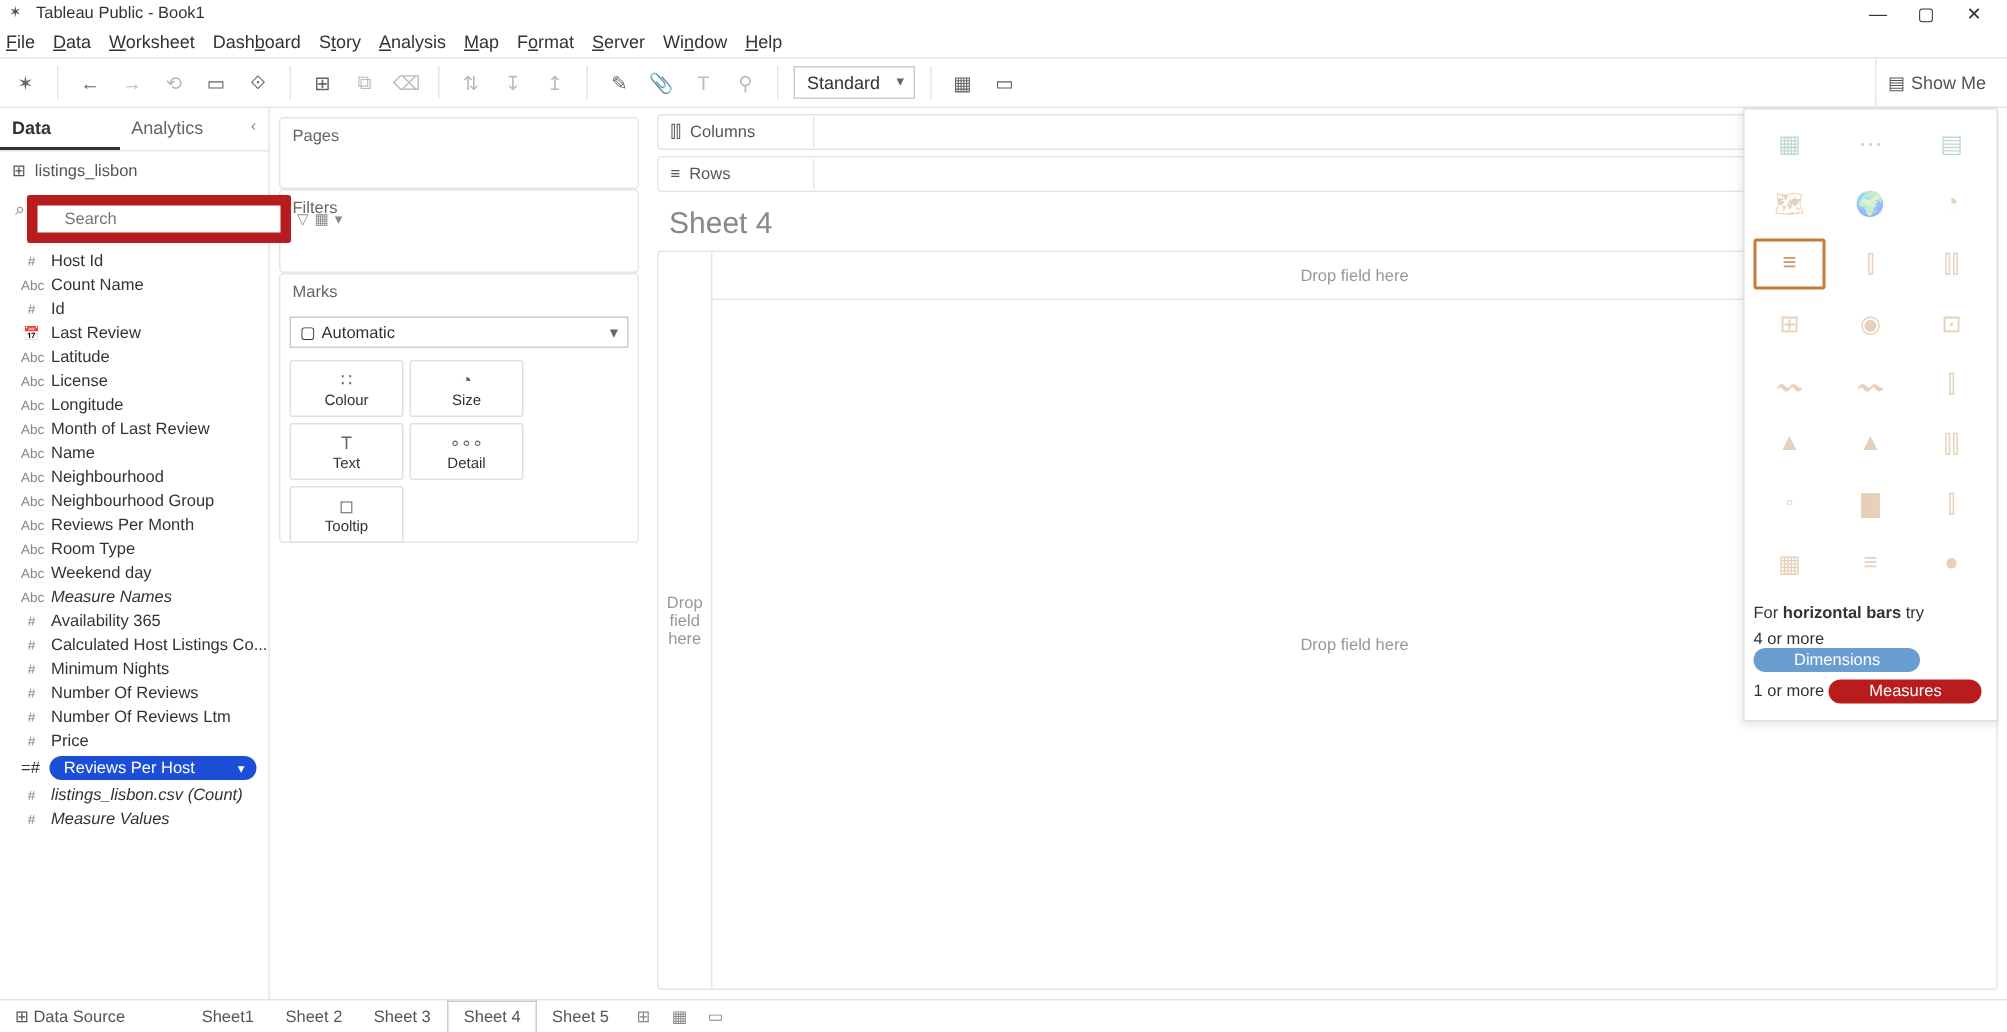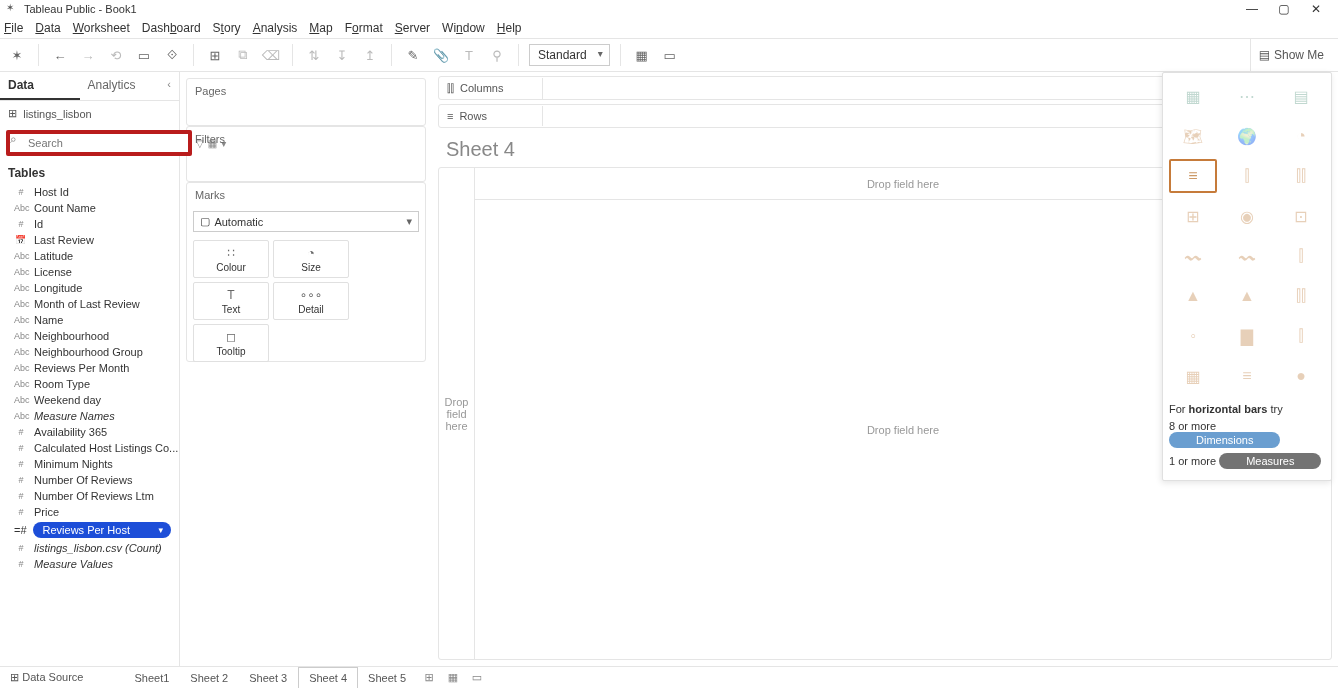--- a/index.html
+++ b/index.html
@@ -24,21 +24,21 @@
 
 .main { display:flex; height: calc(688px - 18px - 20px - 34px - 22px); }
 
 .leftpanel { width: 180px; border-right: 1px solid #e5e5e5; display:flex; flex-direction:column; }
 .lp-tabs { display:flex; border-bottom:1px solid #e5e5e5; }
 .lp-tab { flex:1; padding:6px 8px; font-size:12px; color:#666; cursor:pointer; text-align:left; }
 .lp-tab.active { font-weight:bold; color:#333; border-bottom:2px solid #333; }
 .lp-collapse { width:20px; text-align:center; color:#888; cursor:pointer; padding:6px 0; }
 .lp-source { padding:6px 8px; font-size:11px; color:#555; display:flex; align-items:center; gap:6px; }
 .lp-search { padding:4px 6px; display:flex; gap:4px; align-items:center; }
-.lp-search input { flex:1; border:4px solid #b91c1c; border-radius:2px; padding:3px 18px 3px 18px; font-size:11px; }
+.lp-search input { flex:1; border:7px solid #b91c1c; border-radius:2px; padding:3px 2px 3px 18px; font-size:11px;margin-left:12px; }
 .lp-search-wrap { position:relative; flex:1; }
 .lp-search-wrap::before { content:"⌕"; position:absolute; left:4px; top:2px; color:#888; font-size:12px; }
 .lp-search .small-btn { width:16px; height:16px; color:#888; cursor:pointer; display:flex; align-items:center; justify-content:center; font-size:10px; }
 .lp-section { font-weight:bold; font-size:12px; padding:6px 8px 4px; }
 .lp-list { flex:1; overflow:hidden; }
 .lp-item { display:flex; align-items:center; gap:6px; padding:2px 8px 2px 14px; font-size:11px; cursor:pointer; white-space:nowrap; overflow:hidden; text-overflow:ellipsis; }
 .lp-item .type-icon { width:14px; font-size:9px; color:#888; text-align:center; flex-shrink:0; }
 .lp-item.italic span.lbl { font-style:italic; }
 .lp-item.selected { background:#1d4ed8; color:#fff; border-radius:10px; margin: 0 2px; padding-right:18px; position:relative; }
 .lp-item.selected::after { content:"▾"; position:absolute; right:8px; color:#fff; font-size:9px; }
@@ -67,21 +67,21 @@
 .viz-center { flex:1; display:flex; align-items:center; justify-content:center; font-size:11px; color:#989898; }
 
 .showme-panel { position:absolute; right:6px; top:72px; width:170px; background:#fff; border:1px solid #e0e0e0; border-radius:2px; box-shadow: -1px 2px 6px rgba(0,0,0,0.1); padding:6px; z-index:10; }
 .sm-grid { display:flex; flex-wrap:wrap; gap:6px; }
 .sm-cell { width:48px; height:34px; border:1px solid transparent; display:flex; align-items:center; justify-content:center; opacity:0.45; cursor:pointer; border-radius:2px; }
 .sm-cell.sel { border:2px solid #c67b3a; opacity:1; }
 .sm-hint { font-size:11px; margin-top:10px; }
 .sm-hint .line { margin-bottom:5px; }
 .sm-badge { display:inline-block; border-radius:10px; color:#fff; padding:2px 27px; font-size:11px; }
 .sm-badge.dim { background:#6a9ed0; }
-.sm-badge.mea { background:#737373; }
+.sm-badge.mea { background:#b91c1c; }
 
 .bottom-tabs { position:absolute; bottom:0; left:0; right:0; height:22px; border-top:1px solid #e5e5e5; display:flex; align-items:center; font-size:11px; }
 .bt-item { padding:4px 10px; color:#555; cursor:pointer; border-right:1px solid transparent; }
 .bt-item.ds { color:#555; }
 .bt-item.sheet { }
 .bt-item.active { background:#fff; border:1px solid #ccc; border-bottom:none; margin-top:-1px; }
 .bt-icon { width:24px; text-align:center; color:#888; cursor:pointer; }
 
 .faded { color: #bbb !important; }
 </style>
@@ -156,21 +156,20 @@
       <span>listings_lisbon</span>
     </div>
     <div class="lp-search">
       <div class="lp-search-wrap">
         <input placeholder="Search" style="">
       </div>
       <span class="small-btn">▽</span>
       <span class="small-btn">▦</span>
       <span class="small-btn">▾</span>
     </div>
-    <div class="lp-section">Tables</div>
     <div class="lp-list" id="field-list">
         <div class="lp-item">
           <span class="type-icon">#</span>
           <span class="lbl">Host Id</span>
         </div>
         <div class="lp-item">
           <span class="type-icon">Abc</span>
           <span class="lbl">Count Name</span>
         </div>
         <div class="lp-item">
@@ -356,21 +355,21 @@
       <div class="sm-cell" style="font-size: 16px; color: rgb(204, 153, 102);">⫿⫿</div>
       <div class="sm-cell" style="font-size: 16px; color: rgb(204, 153, 102);">◦</div>
       <div class="sm-cell" style="font-size: 16px; color: rgb(204, 153, 102);">▇</div>
       <div class="sm-cell" style="font-size: 16px; color: rgb(204, 153, 102);">⫿</div>
       <div class="sm-cell" style="font-size: 16px; color: rgb(204, 153, 102);">▦</div>
       <div class="sm-cell" style="font-size: 16px; color: rgb(204, 153, 102);">≡</div>
       <div class="sm-cell" style="font-size: 16px; color: rgb(204, 153, 102);">●</div>
     </div>
   <div class="sm-hint">
     <div class="line"><span>For </span><b>horizontal bars</b><span> try</span></div>
-    <div class="line"><span>8 or more </span><span class="sm-badge dim">Dimensions</span></div>
+    <div class="line"><span>4 or more </span><span class="sm-badge dim">Dimensions</span></div>
     <div class="line"><span>1 or more </span><span class="sm-badge mea">Measures</span></div>
   </div>
 </div>
 
 <div class="bottom-tabs">
   <div class="bt-item ds"><span>⊞</span> <span>Data Source</span></div>
   <div style="width:30px"></div>
   <div id="sheet-tabs" style="display:flex;">
       <div class="bt-item sheet">Sheet1</div>
       <div class="bt-item sheet">Sheet 2</div>

